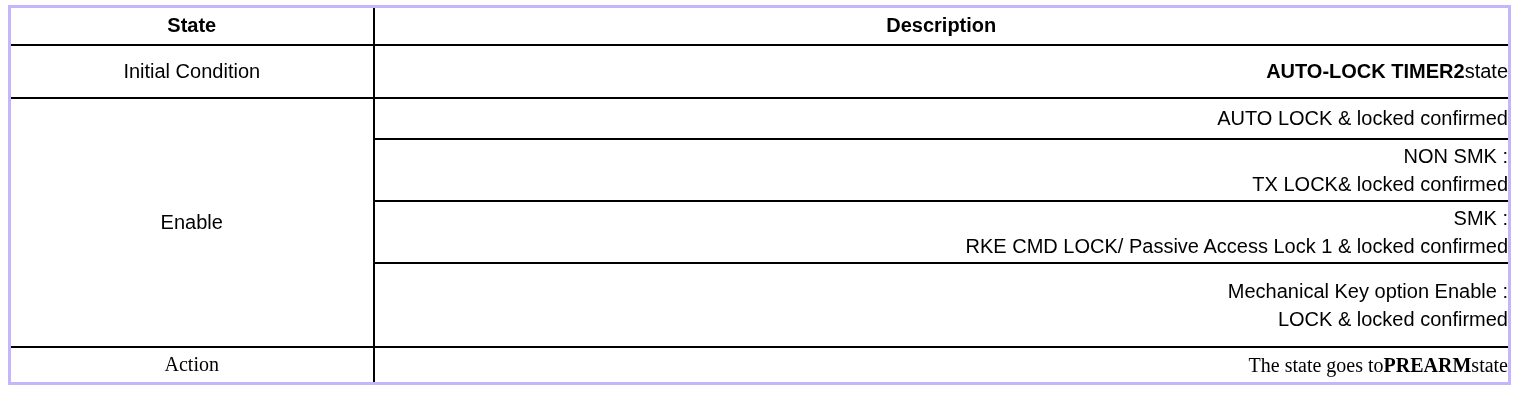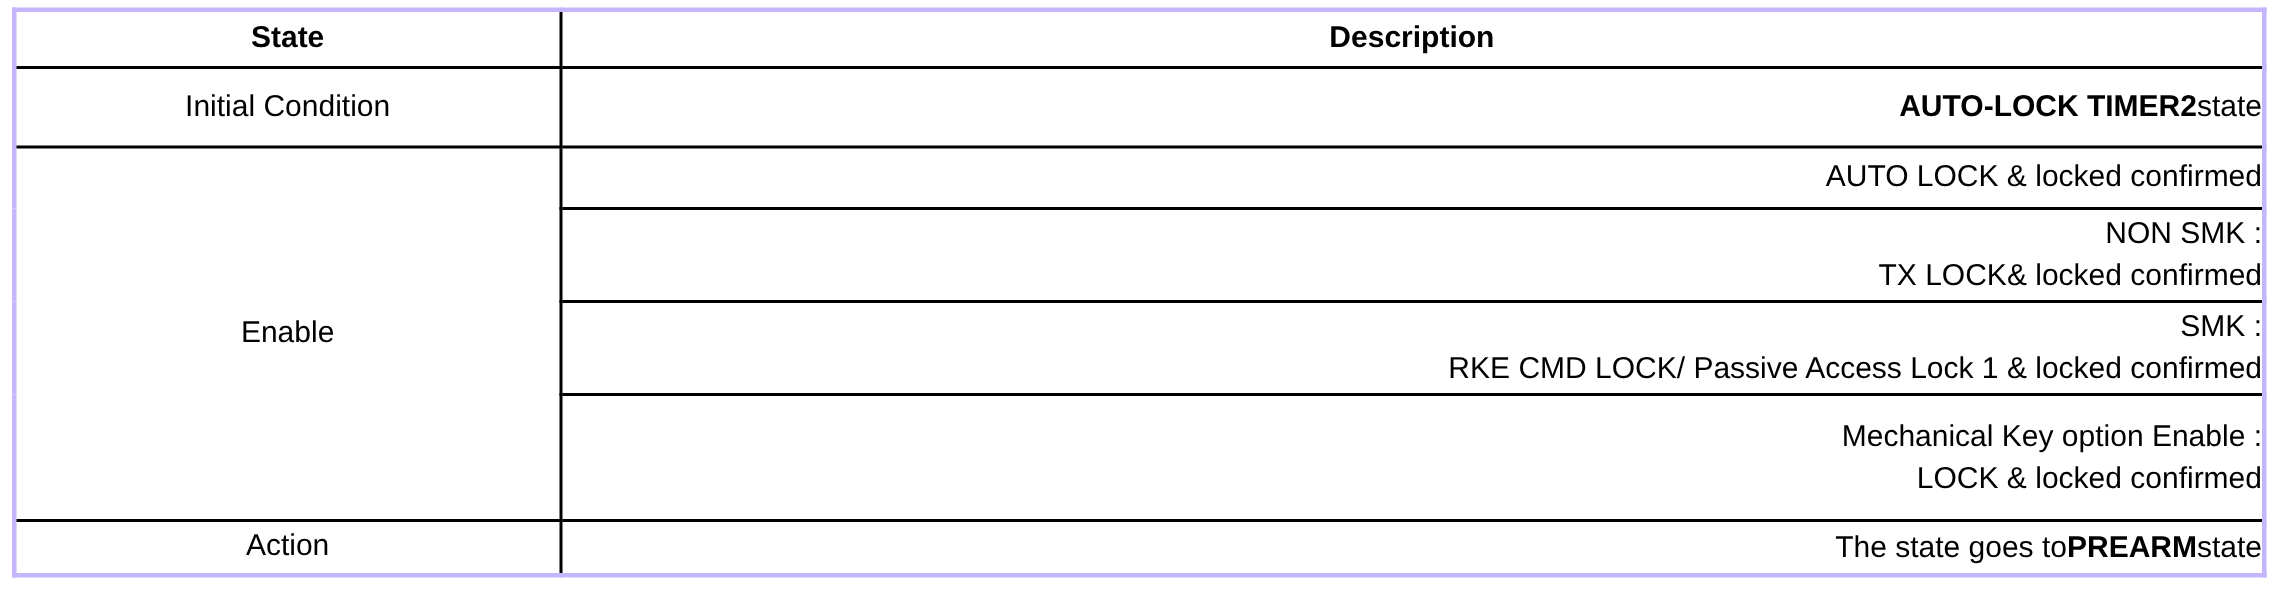--- a/index.html
+++ b/index.html
@@ -46,21 +46,21 @@
     line-height: 28px;
     margin-left: 32px;
   }
   .b { font-weight: bold; }
   tr.r-header  { height: 38px; }
   tr.r-initial { height: 53px; }
   tr.r-e1      { height: 41px; }
   tr.r-e2      { height: 62px; }
   tr.r-e3      { height: 62px; }
   tr.r-e4      { height: 84px; }
-  tr.r-action  { height: 37px; }
+  tr.r-action  { height: 37px; font-family: Liberation Serif, serif; }
 </style>
 </head>
 <body>
 
 <table class="state-table">
   <colgroup>
     <col style="width:364px">
     <col>
   </colgroup>
   <tbody>

